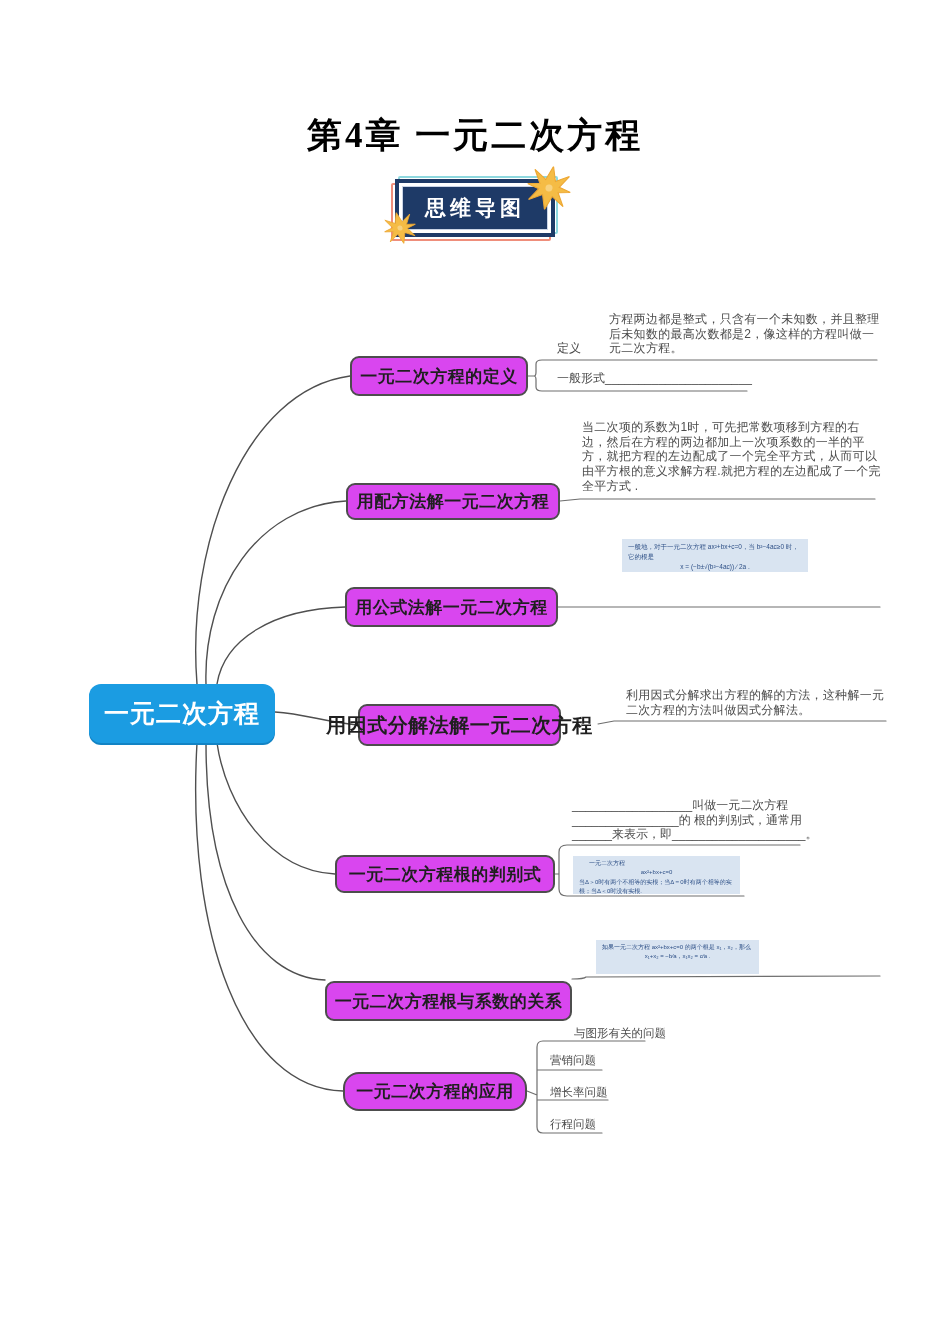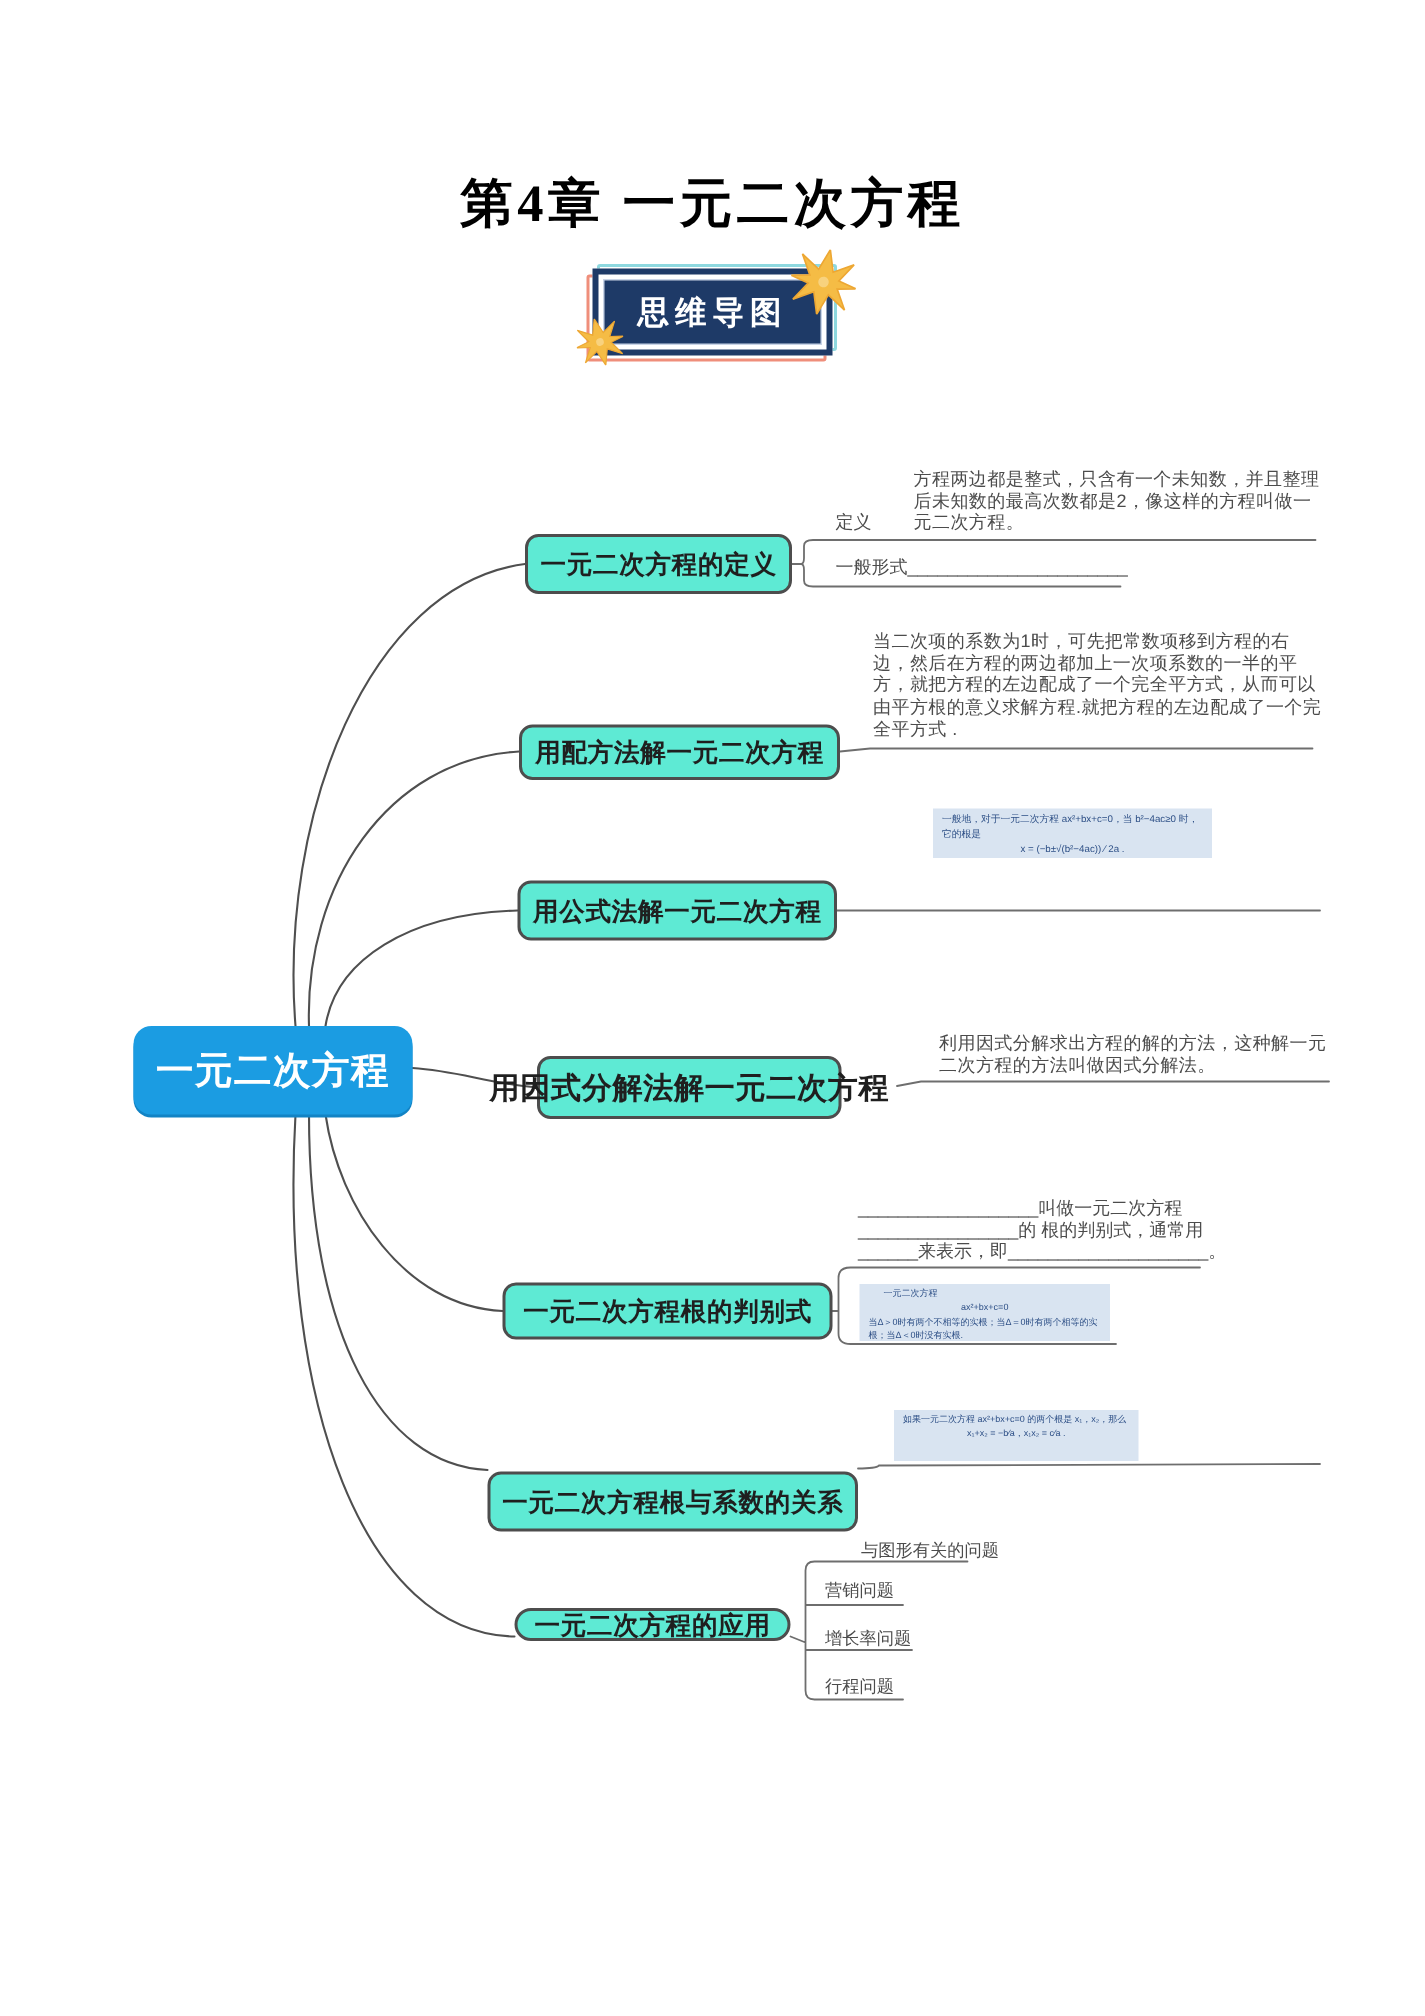--- a/index.html
+++ b/index.html
@@ -19,21 +19,21 @@
   .badge-fill{width:100%;height:100%;background:#1e3a67;border:1px solid #c9d4e6;
     box-sizing:border-box;display:flex;align-items:center;justify-content:center;}
   .badge-text{color:#ffffff;font-weight:bold;font-size:21px;letter-spacing:4px;}
   .star{position:absolute;}
   
   .root-node{left:89px;top:684px;width:186px;height:59px;background:#1b9ce2;
     border-radius:12px;display:flex;align-items:center;justify-content:center;
     box-shadow:0 2px 0 #1283c4;}
   .root-node span{color:#fff;font-weight:bold;font-size:25px;letter-spacing:1px;}
   
-  .bnode{background:#5eead4;border:2px solid #4d4d4d;border-radius:9px;
+  .bnode{background:#d946ef;border:2px solid #4d4d4d;border-radius:9px;
     box-sizing:border-box;display:flex;align-items:center;justify-content:center;
     font-weight:bold;font-size:17px;color:#1f1f1f;letter-spacing:0.5px;white-space:nowrap;}
   
   .para{color:#4c4c4c;font-size:12px;line-height:1.22;letter-spacing:0.3px;}
   .small-label{color:#4c4c4c;font-size:12px;}
   
   .bluebox{background:#d9e4f1;color:#2d4f86;font-size:6.5px;line-height:1.55;
     box-sizing:border-box;padding:3px 6px;overflow:hidden;}
   .bluebox .c{text-align:center;}
   .applist-item{color:#4c4c4c;font-size:11.5px;white-space:nowrap;}
@@ -88,21 +88,21 @@
   <div class="abs root-node">
     <span>一元二次方程</span>
   </div>
 
   <div class="abs bnode" style="left:350px;top:356px;width:178px;height:40px;font-size:17px;">一元二次方程的定义</div>
   <div class="abs bnode" style="left:345px;top:587px;width:213px;height:40px;">用公式法解一元二次方程</div>
   <div class="abs bnode" style="left:346px;top:483px;width:214px;height:37px;">用配方法解一元二次方程</div>
   <div class="abs bnode" style="left:358px;top:704px;width:203px;height:42px;font-size:20px;">用因式分解法解一元二次方程</div>
   <div class="abs bnode" style="left:335px;top:855px;width:220px;height:38px;">一元二次方程根的判别式</div>
   <div class="abs bnode" style="left:325px;top:960px;width:247px;height:40px;margin-top:21px;">一元二次方程根与系数的关系</div>
-  <div class="abs bnode" style="left:343px;top:1072px;width:184px;height:22px;border-radius:16px;">一元二次方程的应用</div>
+  <div class="abs bnode" style="left:343px;top:1072px;width:184px;height:39px;border-radius:16px;">一元二次方程的应用</div>
 
   <div class="abs small-label" style="left:557px;top:340px;">定义</div>
   <div class="abs para" style="left:609px;top:312px;width:272px;">方程两边都是整式，只含有一个未知数，并且整理后未知数的最高次数都是2，像这样的方程叫做一元二次方程。</div>
   <div class="abs small-label" style="left:557px;top:370px;letter-spacing:0;">一般形式______________________</div>
 
   <div class="abs para" style="left:582px;top:420px;width:300px;">当二次项的系数为1时，可先把常数项移到方程的右边，然后在方程的两边都加上一次项系数的一半的平方，就把方程的左边配成了一个完全平方式，从而可以由平方根的意义求解方程.就把方程的左边配成了一个完全平方式 .</div>
 
   <div class="abs bluebox" style="left:622px;top:539px;width:186px;height:33px;">
     <div>一般地，对于一元二次方程 ax²+bx+c=0，当 b²−4ac≥0 时，它的根是</div>
     <div class="c">x = (−b±√(b²−4ac)) ∕ 2a .</div>

